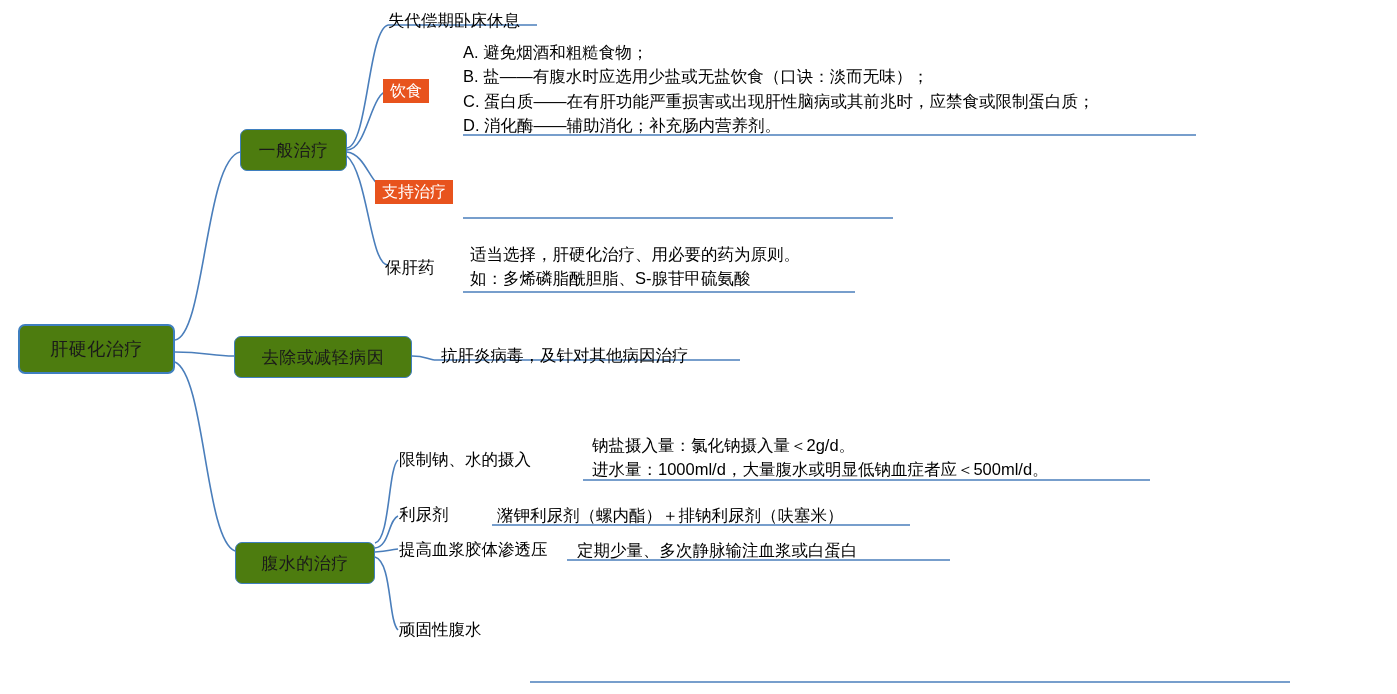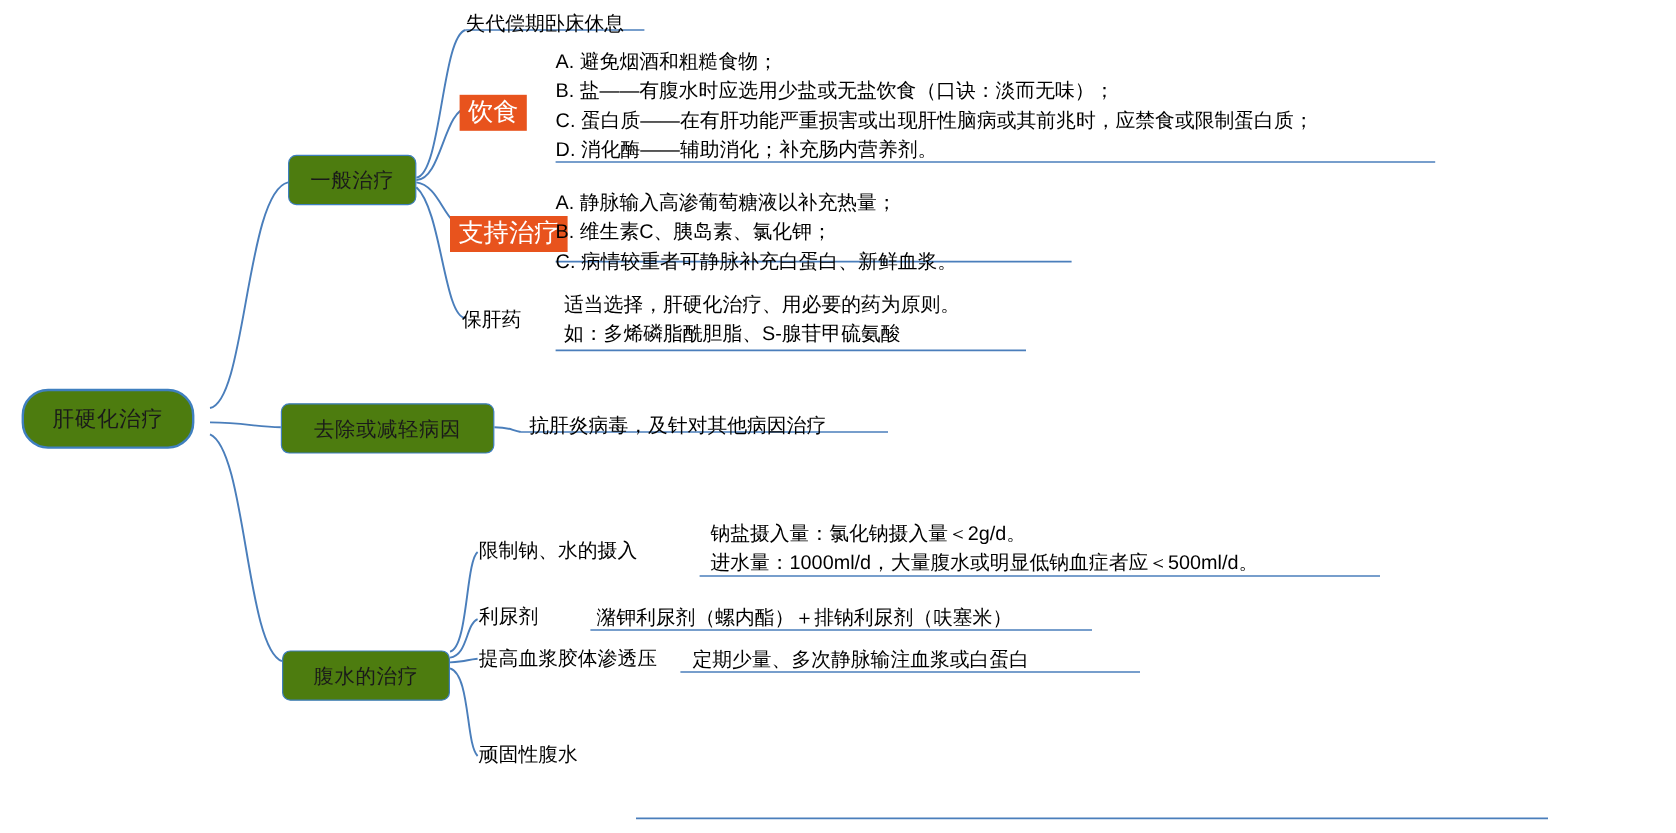--- a/index.html
+++ b/index.html
@@ -49,21 +49,21 @@
     position: absolute;
     font-size: 16.5px;
     color: #000000;
     white-space: nowrap;
     line-height: 1.35;
   }
   .tag {
     position: absolute;
     background: #e8531d;
     color: #ffffff;
-    font-size: 21px;
+    font-size: 16px;
     padding: 2px 7px 3px 7px;
     white-space: nowrap;
     line-height: 1.2;
   }
   .text-block {
     position: absolute;
     font-size: 16.5px;
     line-height: 1.47;
     color: #000000;
     white-space: pre;
@@ -102,21 +102,21 @@
       <path d="M375 552 C 390 551, 388 550, 398 549"></path>
       <path d="M375 557 C 392 562, 388 620, 398 630"></path>
 
       <path d="M583 480 L 1150 480" stroke-width="1.4"></path>
       <path d="M492 525 L 910 525" stroke-width="1.4"></path>
       <path d="M567 560 L 950 560" stroke-width="1.4"></path>
       <path d="M530 682 L 1290 682" stroke-width="1.4"></path>
     </g>
   </svg>
 
-  <div class="node root" style="left:18px; top:324px; width:144px; height:50px;border-radius:22px;">
+  <div class="node root" style="left:18px; top:324px; width:157px; height:50px;">
     <span>肝硬化治疗</span>
   </div>
 
   <div class="node" style="left:240px; top:129px; width:107px; height:42px;">
     <span>一般治疗</span>
   </div>
 
   <div class="node" style="left:234px; top:336px; width:178px; height:42px;">
     <span>去除或减轻病因</span>
   </div>
@@ -129,23 +129,20 @@
 
   <div class="tag" style="left:383px; top:79px;">饮食</div>
 
   <div class="text-block" style="left:463px; top:40px;">A. 避免烟酒和粗糙食物；
 B. 盐——有腹水时应选用少盐或无盐饮食（口诀：淡而无味）；
 C. 蛋白质——在有肝功能严重损害或出现肝性脑病或其前兆时，应禁食或限制蛋白质；
 D. 消化酶——辅助消化；补充肠内营养剂。</div>
 
   <div class="tag" style="left:375px; top:180px;">支持治疗</div>
 
-  <div class="text-block" style="left:463px; top:157px;">A. 静脉输入高渗葡萄糖液以补充热量；
-B. 维生素C、胰岛素、氯化钾；
-C. 病情较重者可静脉补充白蛋白、新鲜血浆。</div>
 
   <div class="label" style="left:385px; top:256px;">保肝药</div>
 
   <div class="text-block" style="left:470px; top:242px;">适当选择，肝硬化治疗、用必要的药为原则。
 如：多烯磷脂酰胆脂、S-腺苷甲硫氨酸</div>
 
   <div class="label" style="left:441px; top:344px;">抗肝炎病毒，及针对其他病因治疗</div>
 
   <div class="label" style="left:399px; top:448px;">限制钠、水的摄入</div>
   <div class="text-block" style="left:592px; top:433px;">钠盐摄入量：氯化钠摄入量＜2g/d。

